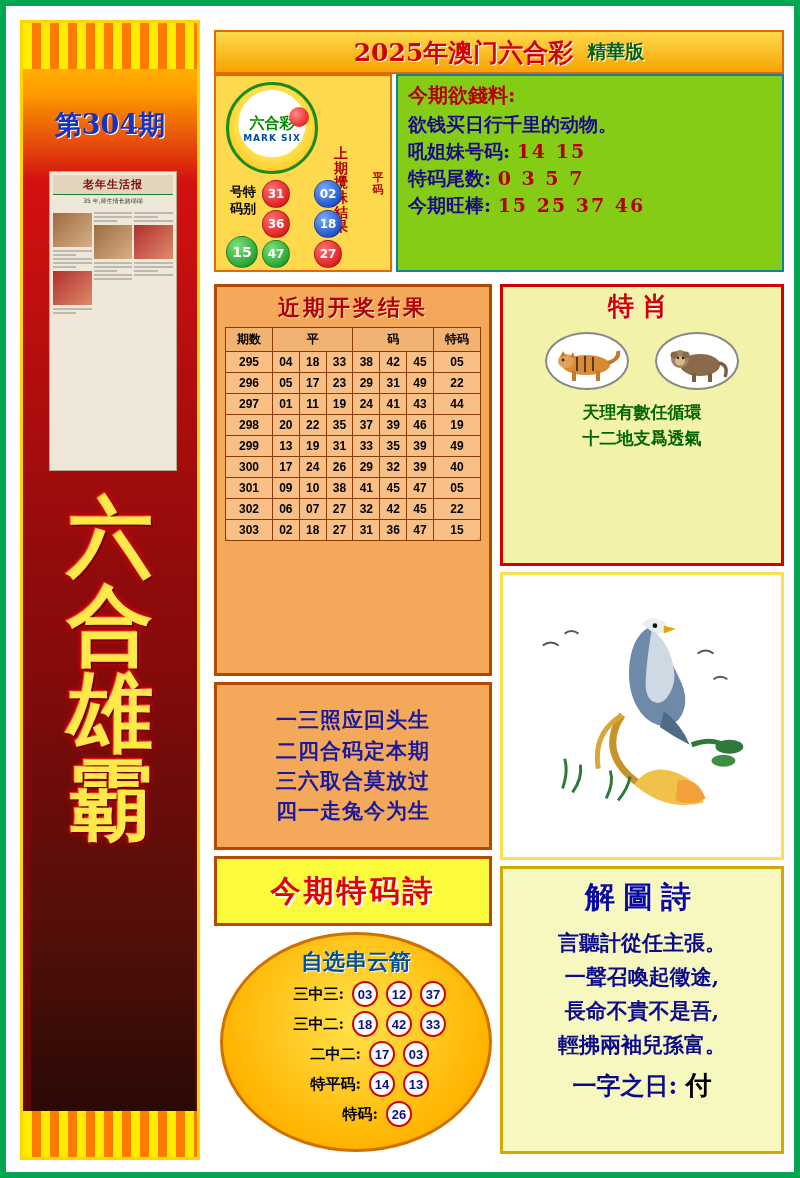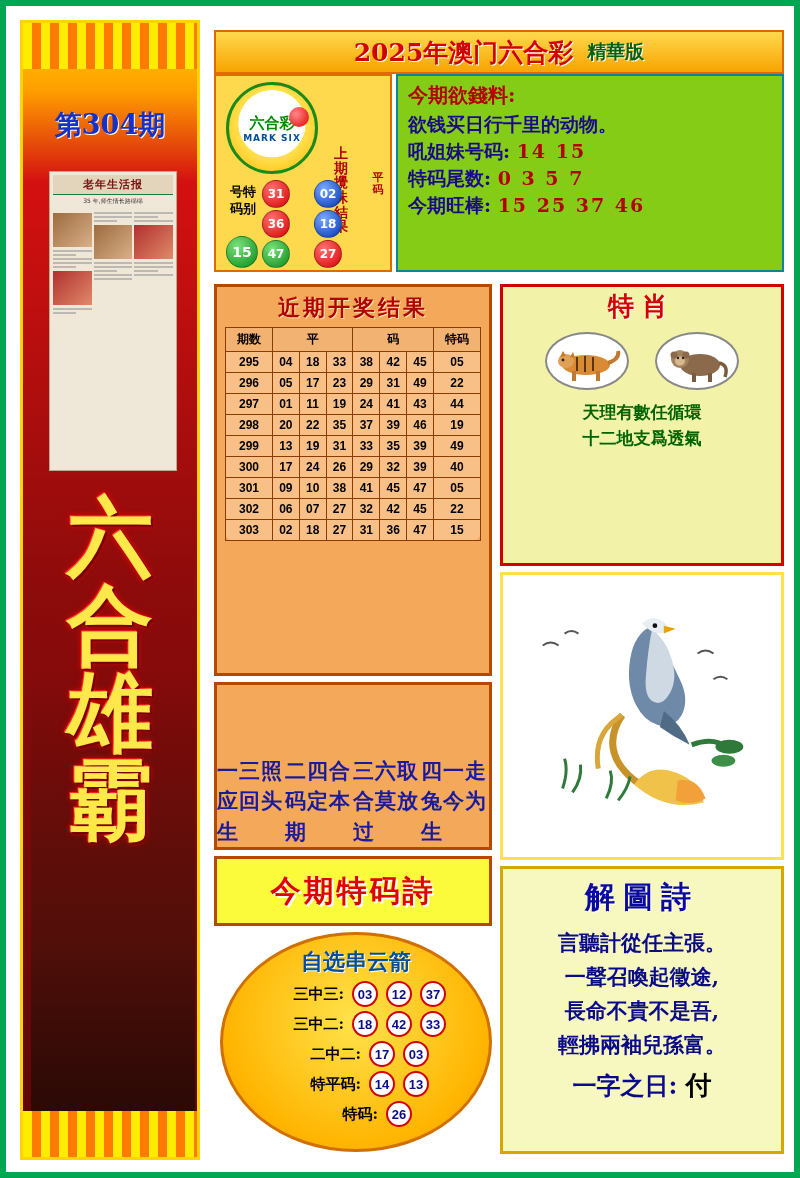--- a/index.html
+++ b/index.html
@@ -157,21 +157,21 @@
   table.res th, table.res td {
     border: 1px solid #8b3c00; font-size: 12px; text-align: center;
     padding: 3px 0; color: #000; font-weight: bold;
     font-family: "Liberation Sans", sans-serif;
   }
   table.res th { background: #f2b271; font-size: 12px; }
   
   #verse-box {
     position: absolute; left: 208px; top: 676px; width: 278px; height: 168px;
     background: #f4a85a; border: 3px solid #b34a00;
-    display: flex; justify-content: center; align-items: flex-end;
+    display: flex; flex-direction: column; justify-content: center; align-items: center;
   }
   #verse-box div {
     font-family: "DejaVu Serif", serif; font-weight: bold; font-size: 21px;
     color: #1a1a9e; line-height: 1.45; letter-spacing: 1px;
   }
   
   #poem-title-box {
     position: absolute; left: 208px; top: 850px; width: 278px; height: 70px;
     background: #fbfb3c; border: 3px solid #b34a00;
     display: flex; align-items: center; justify-content: center;

